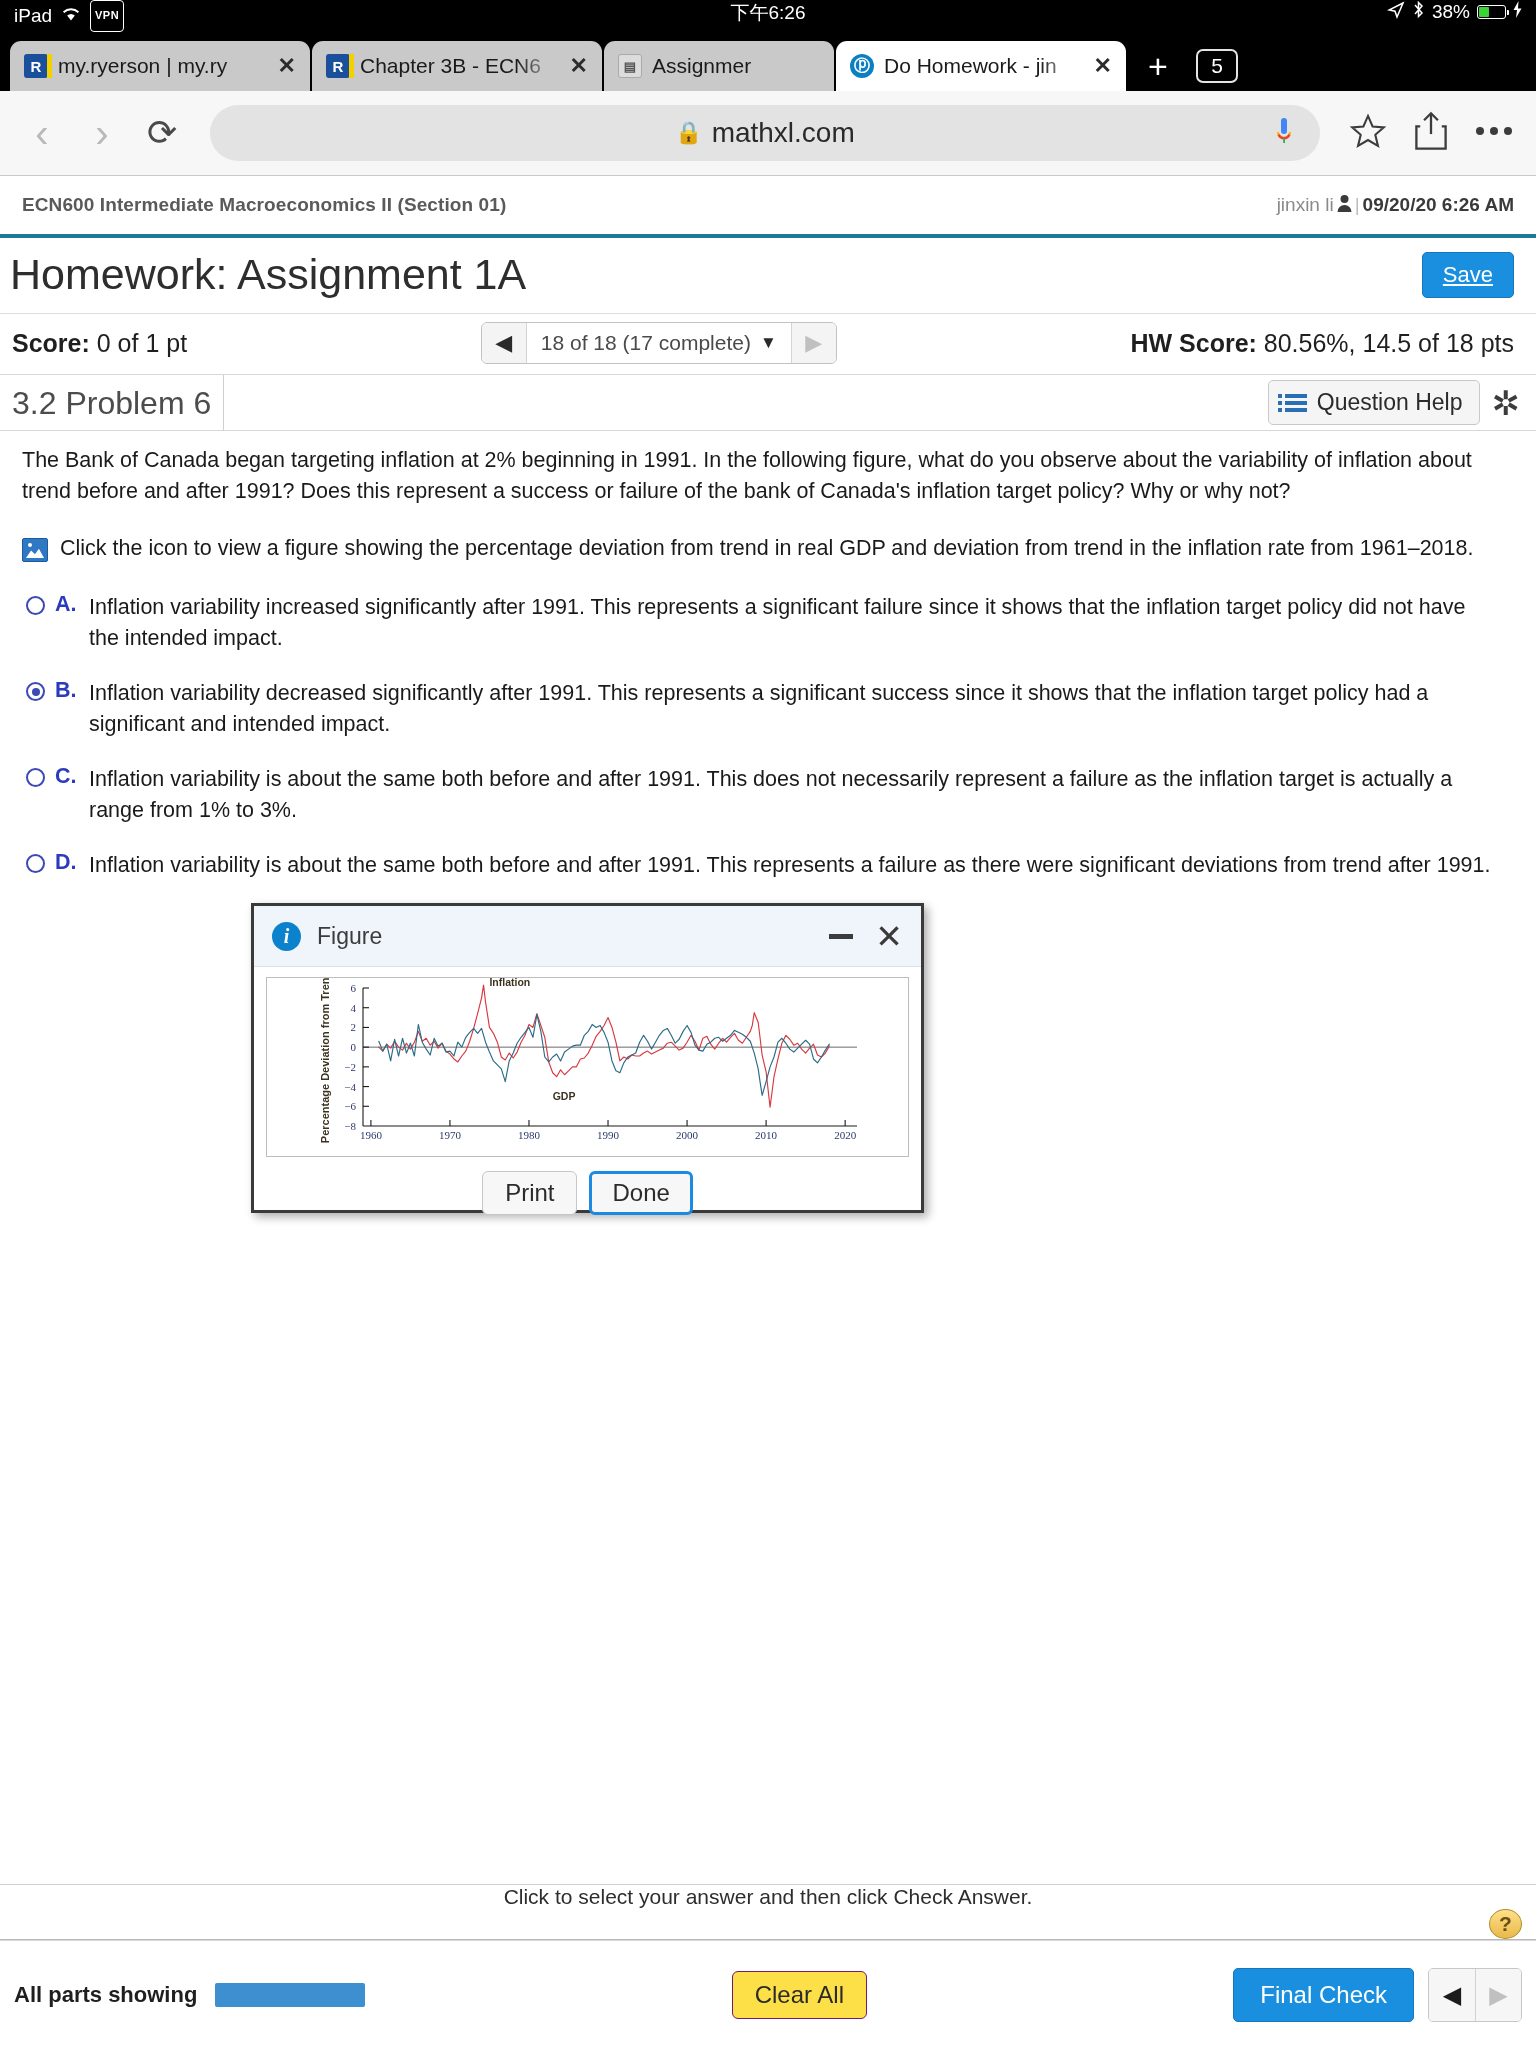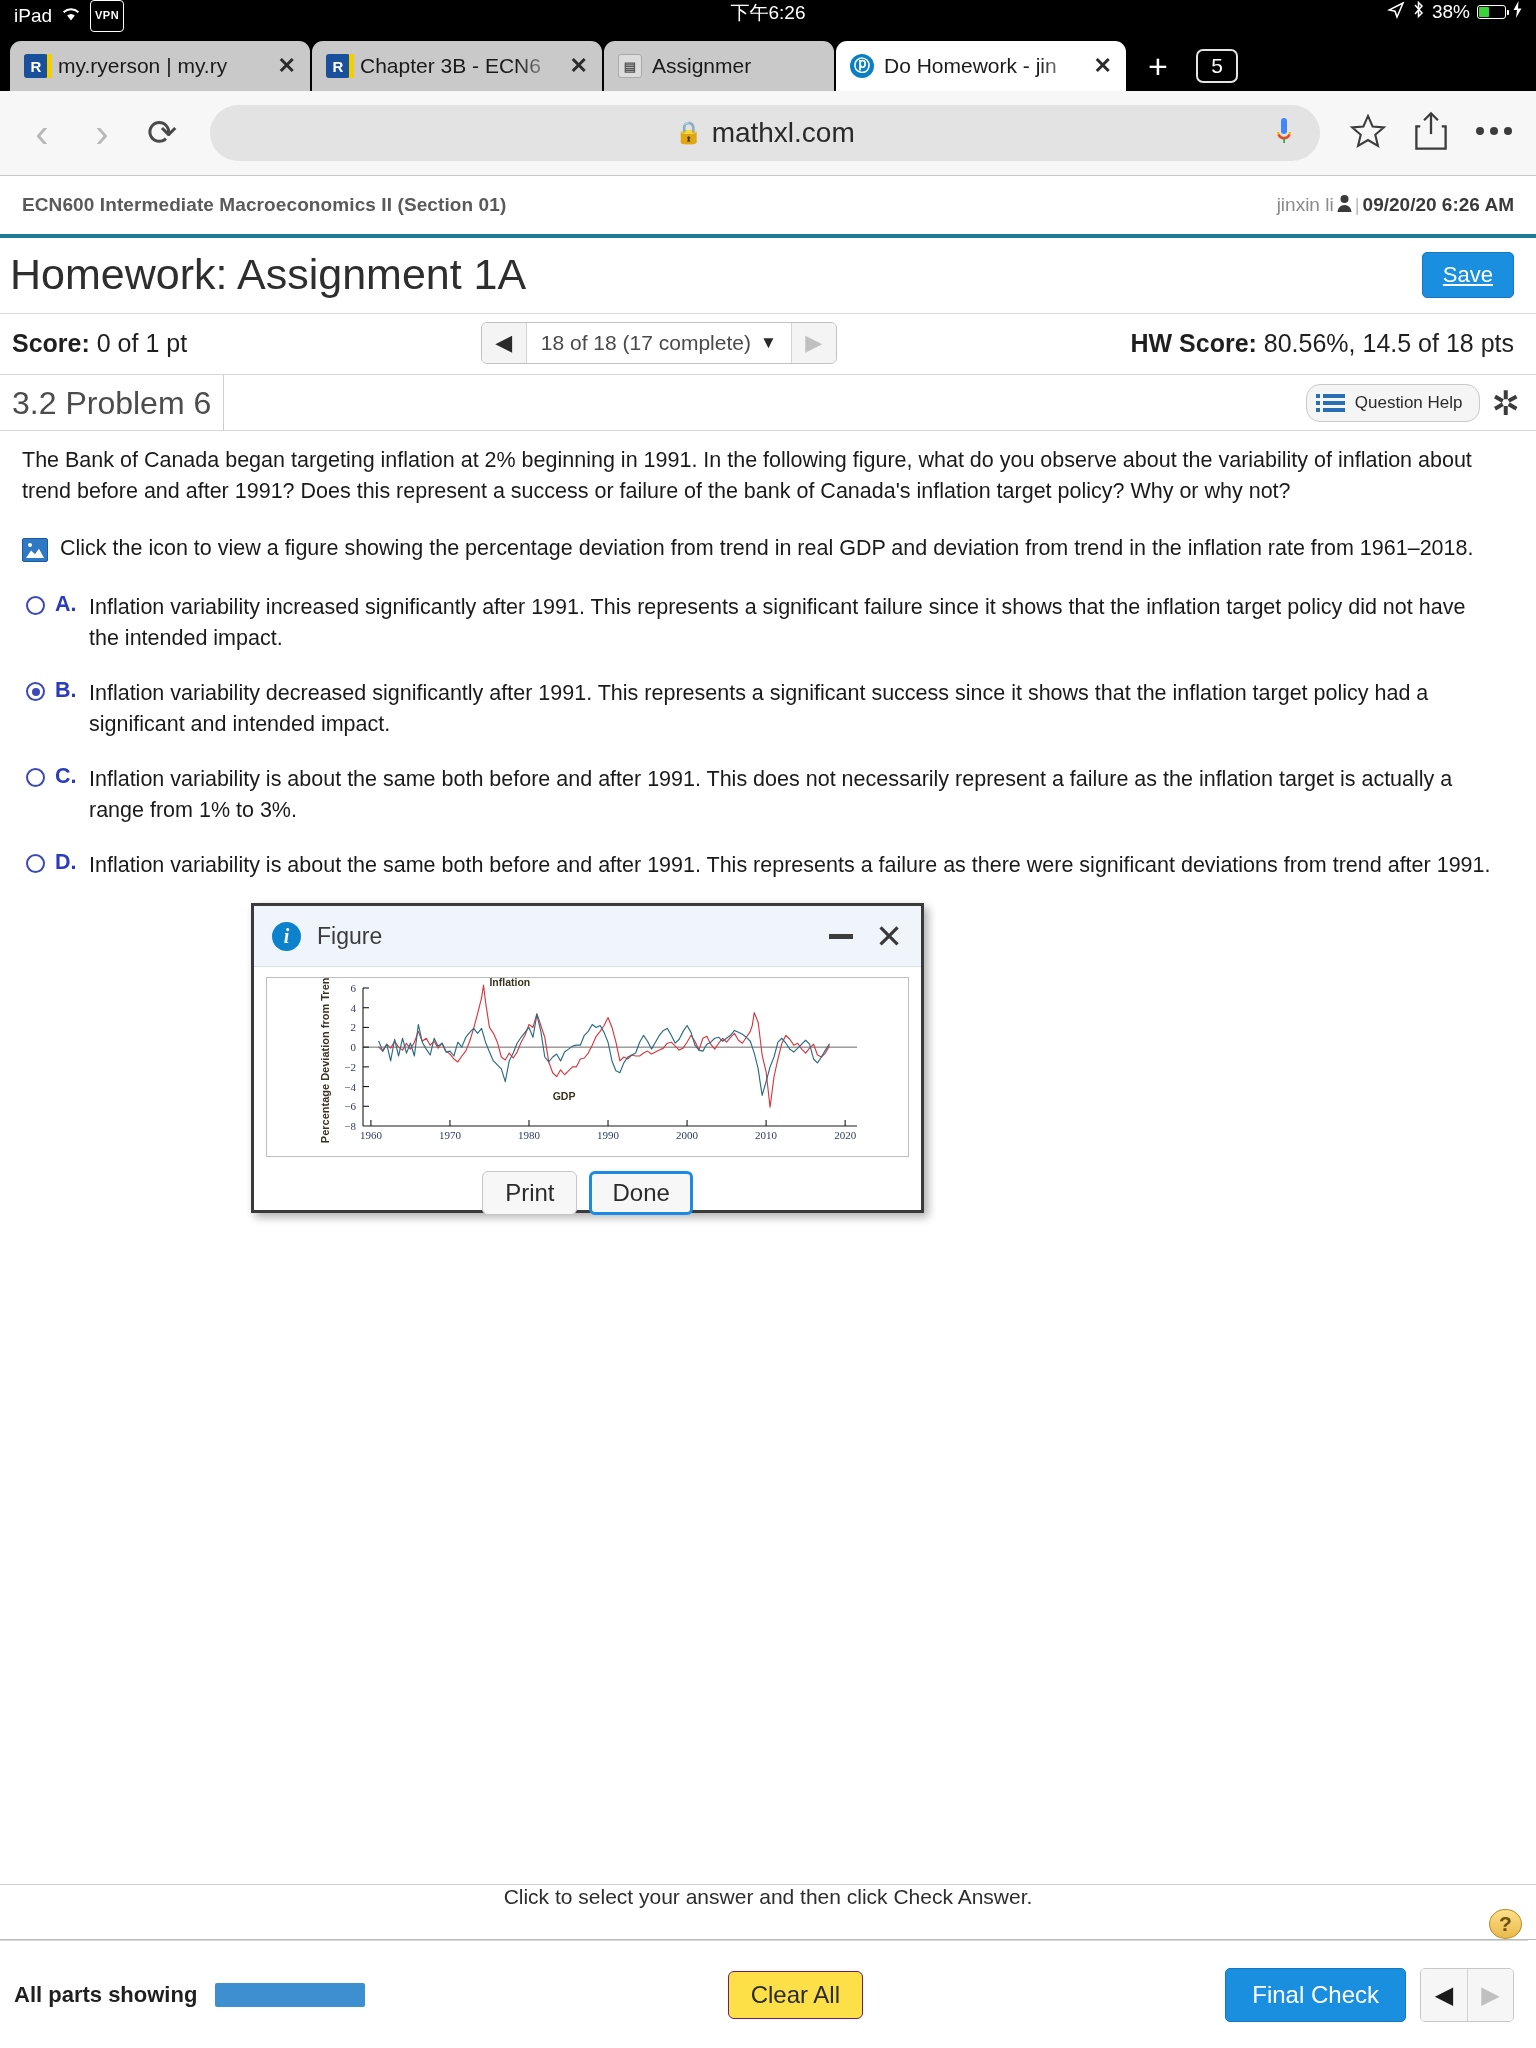--- a/index.html
+++ b/index.html
@@ -177,22 +177,22 @@
     display: flex; align-items: center; height: 56px;
     border-bottom: 1px solid #d8d8d8; background: #fff;
   }
   .prob-label {
     font-size: 32px; color: #4c4c4c; padding: 0 12px 0 12px;
     border-right: 1px solid #cfcfcf; line-height: 56px;
   }
   .prob-right { margin-left: auto; display: flex; align-items: center; gap: 12px; padding-right: 16px; }
   .qhelp {
     display: flex; align-items: center; gap: 10px;
-    border: 1px solid #c9c9c9; border-radius: 14px; background: #f5f5f5;
-    padding: 8px 16px; font-size: 17px; color: #2b2b2b; cursor: pointer; text-align: center;
+    border: 1px solid #c9c9c9; border-radius: 5px; background: #f5f5f5;
+    padding: 8px 16px; font-size: 23px; color: #2b2b2b; cursor: pointer; text-align: center;
   }
   .qhelp-icon { display: flex; flex-direction: column; gap: 3px; }
   .qhelp-icon i {
     display: block; width: 22px; height: 4px; background: #2a6fb5;
     position: relative;
   }
   .qhelp-icon i::before {
     content: ""; position: absolute; left: -7px; top: 0;
     width: 4px; height: 4px; background: #2a6fb5;
   }
@@ -292,21 +292,21 @@
   }
   .hint-txt { font-size: 21px; color: #2d2d2d; }
   .help-circle {
     margin-left: auto; width: 33px; height: 33px; border-radius: 50%;
     background: linear-gradient(#ffe08a, #e8b94a);
     border: 1.5px solid #b28f2c; color: #6a4f12;
     font-size: 21px; font-weight: bold;
     display: flex; align-items: center; justify-content: center; cursor: pointer;
   }
   .foot-bar {
-    position: absolute; left: 0; right: 8px; bottom: 0; height: 108px;
+    position: absolute; left: 0; right: 0; bottom: 0; height: 108px;
     background: #ffffff; display: flex; align-items: center;
     padding: 0 14px; border-top: 1px solid #d9d9d9;
   }
   .parts-lbl { font-size: 22px; font-weight: bold; color: #1f1f1f; }
   .parts-bar {
     width: 150px; height: 24px; background: #3d8fd0; margin-left: 18px; border-radius: 2px;
   }
   .clear-btn {
     margin: 0 auto; font-size: 24px; padding: 9px 22px;
     border: 1px solid #701a75; border-radius: 6px; background: #fde047;

